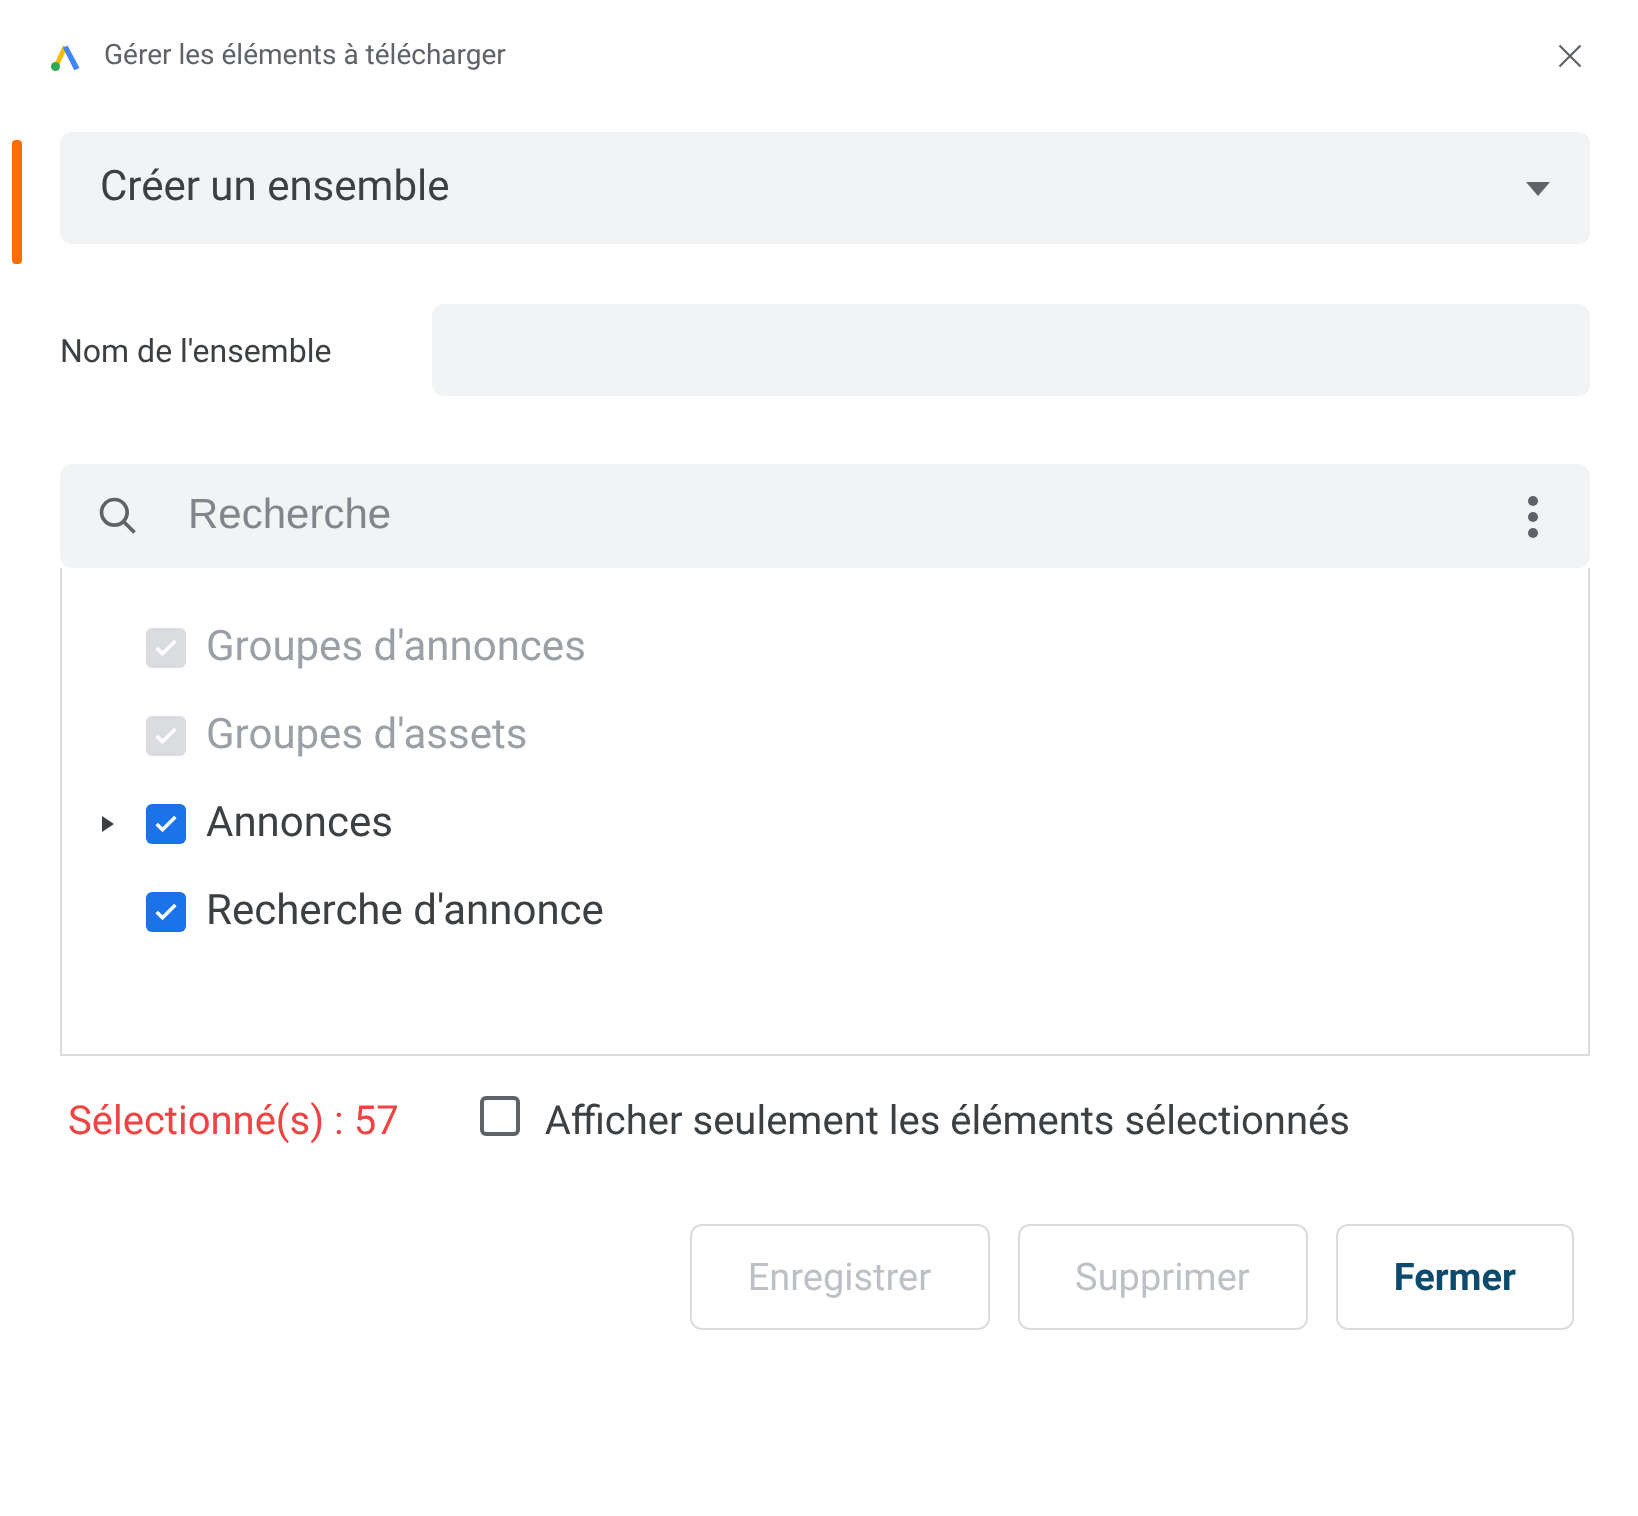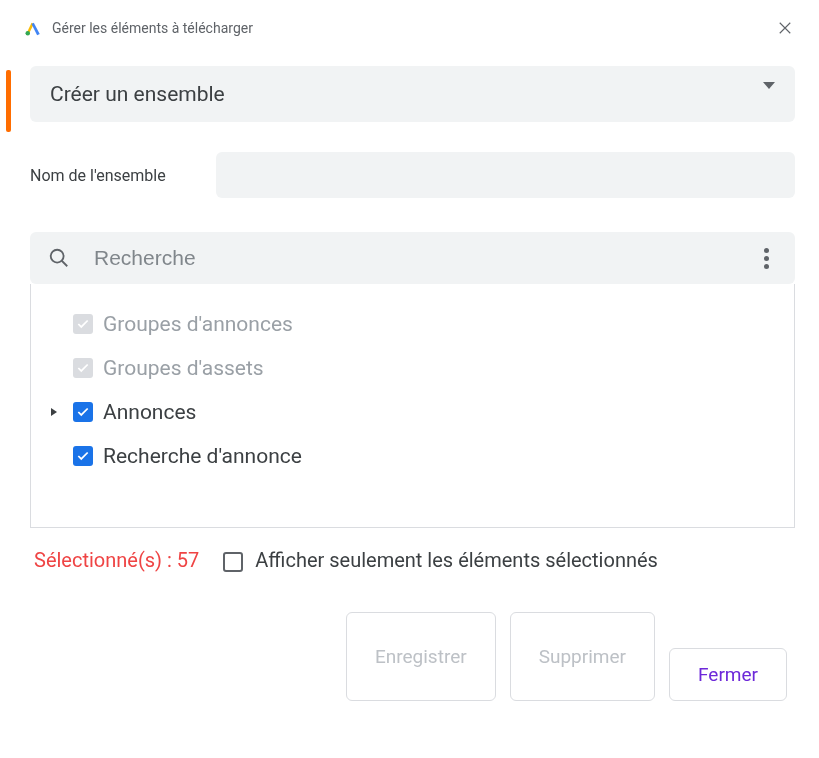--- a/index.html
+++ b/index.html
@@ -56,20 +56,21 @@
       height: 62px;
       background: #ff6d00;
       border-radius: 2px;
     }
 
     .dropdown {
       background: #f1f3f4;
       border-radius: 6px;
       padding: 16px 20px;
       display: flex;
+      align-items: center;
       justify-content: space-between;
       cursor: pointer;
       margin-left: 6px;
       margin-bottom: 30px;
     }
     .dropdown-label {
       font-size: 21px;
       color: #3c4043;
     }
     .dropdown-arrow {
@@ -205,23 +206,24 @@
       display: flex;
       align-items: center;
       margin-top: 20px;
       margin-left: 10px;
       gap: 24px;
       font-size: 20px;
     }
     .selected-count { color: #ef4444; }
     .show-selected {
       display: flex;
-      align-items: flex-end;
+      align-items: flex-start;
       gap: 12px;
       cursor: pointer;
+      margin-left: 17px;
     }
     .filter-checkbox {
       width: 20px;
       height: 20px;
       border: 2px solid #5f6368;
       border-radius: 3px;
     }
 
     .button-row {
       display: flex;
@@ -233,21 +235,21 @@
     .btn {
       padding: 14px 28px;
       border: 1px solid #dadce0;
       border-radius: 6px;
       background: #fff;
       font-size: 19px;
       cursor: pointer;
       font-family: inherit;
     }
     .btn.disabled { color: #bdc1c6; cursor: default; }
-    .btn.primary { color: #6d28d9; font-weight: 400; margin-top: 36px; }
+    .btn.primary { color: #0c4a6e; font-weight: 700; }
   </style>
 </head>
 <body>
 
 <div class="dialog">
 
   <div class="header">
     <div class="header-left">
       <div class="logo">
         <svg viewBox="0 0 24 24" width="18" height="18">

